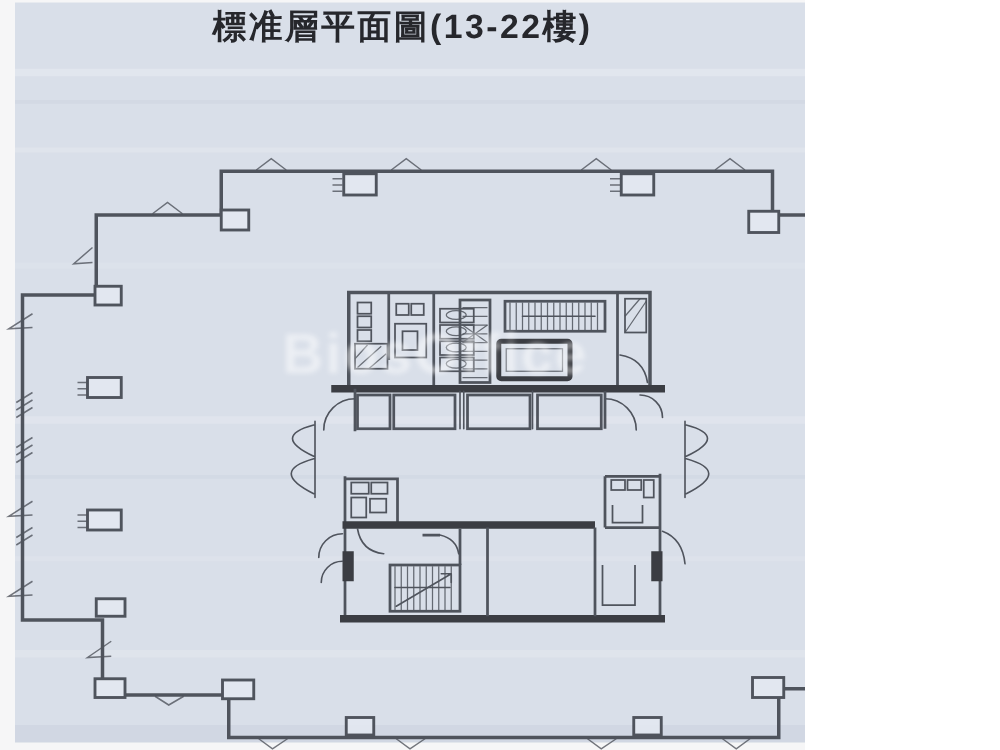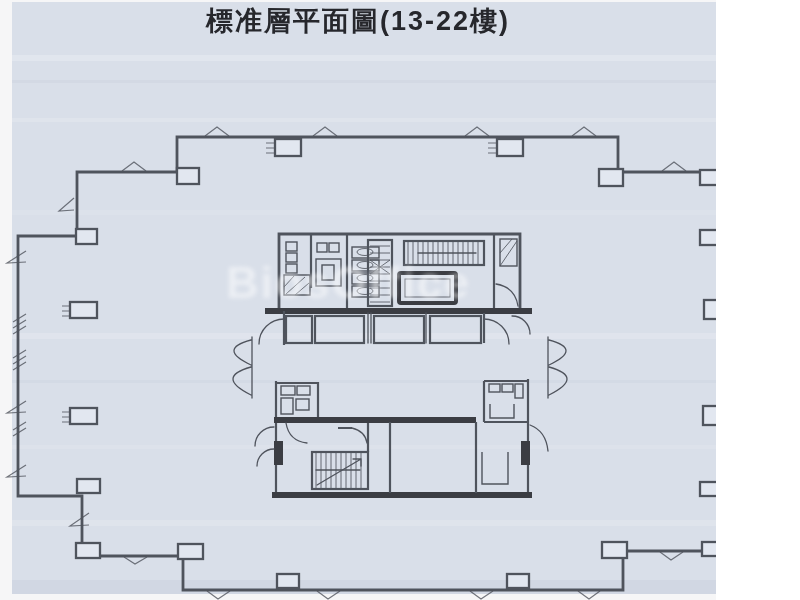--- a/index.html
+++ b/index.html
@@ -1,16 +1,16 @@
 <!DOCTYPE html>
 <html style="--c-margin: #f6f6f7; --c-paper: #d9dfe9; --c-ink: #41454e; --c-ink-dark: #2a2c32; --c-title: #26272c; --c-watermark: #ffffff;"><head>
 <meta charset="utf-8">
 <style>
   html,body{margin:0;padding:0;background:#ffffff;}
-  .stage{position:relative;width:716px;height:600px;background:var(--c-margin,#f6f6f7);overflow:hidden;
+  .stage{position:relative;width:644px;height:600px;background:var(--c-margin,#f6f6f7);overflow:hidden;
          font-family:"Liberation Sans",sans-serif;}
   .paper{position:absolute;left:12px;top:2px;width:775px;height:592px;background:var(--c-paper,#d9dfe9);}
   .plan-svg{position:absolute;left:0;top:0;}
   .title{position:absolute;left:0;top:3px;width:100%;text-align:center;
          font-weight:bold;font-size:27px;letter-spacing:2px;color:var(--c-title,#26272c);}
   .watermark{position:absolute;left:226px;top:256px;width:330px;height:54px;
          font-weight:bold;font-size:45px;letter-spacing:2px;line-height:54px;
          color:var(--c-watermark,#ffffff);opacity:.5;filter:blur(2px);pointer-events:none;}
   
   .ln{opacity:.9;}

